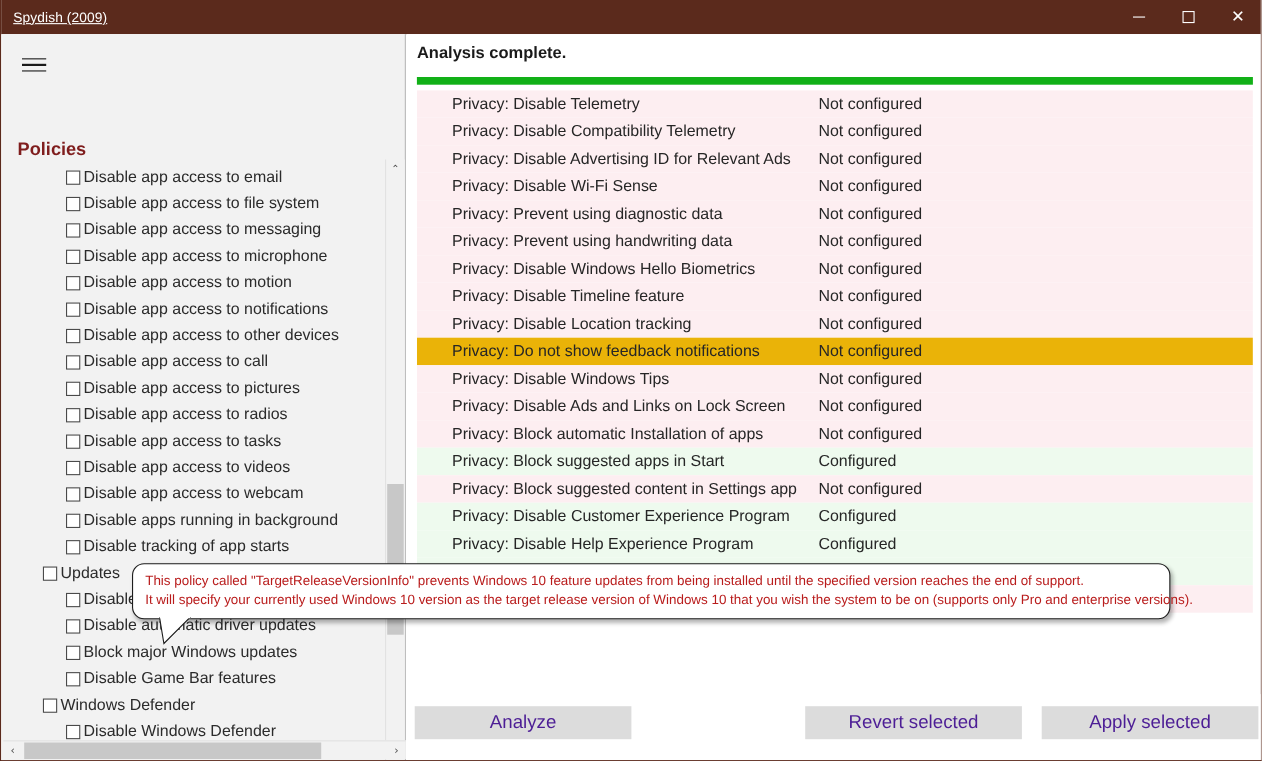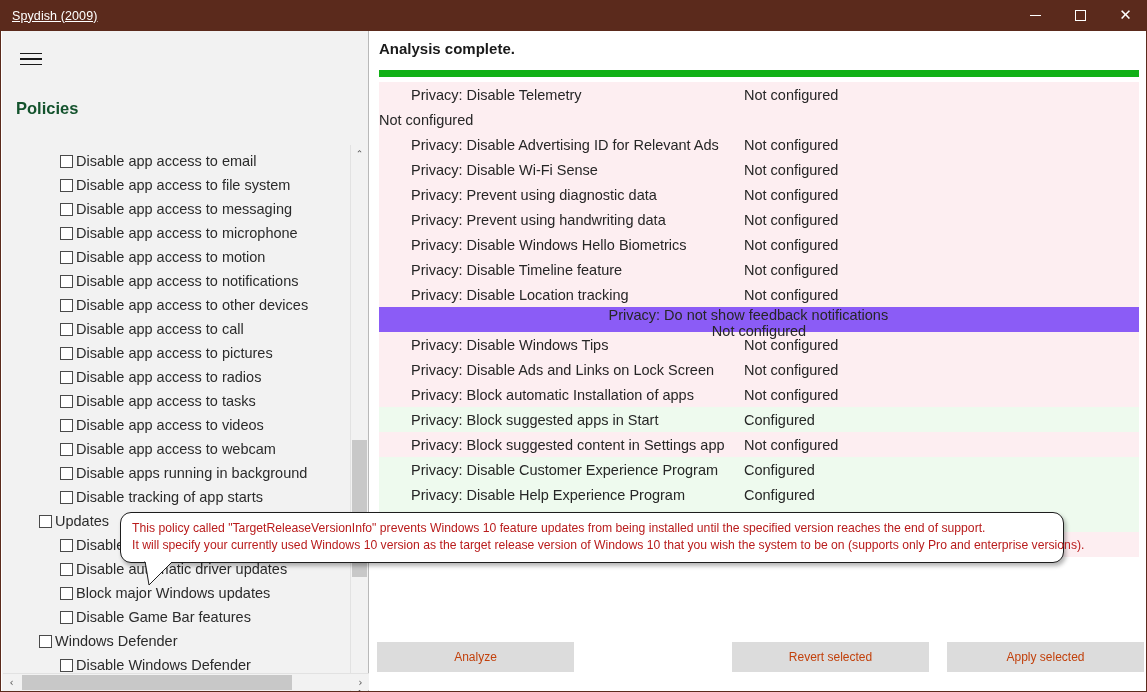--- a/index.html
+++ b/index.html
@@ -65,22 +65,22 @@
   #hamburger {
     position: absolute; left: 14px; top: 15px;
     width: 30px; height: 26px;
     display: flex; flex-direction: column; justify-content: center;
     gap: 4px; padding: 0 4px;
   }
   #hamburger span {
     display: block; height: 1.5px; background: #1a1a1a; width: 22px;
   }
   #policies-heading {
-    position: absolute; left: 14px; top: 68px;
-    font-size: 16.5px; font-weight: bold; color: #14532d;
+    position: absolute; left: 14px; top: 96px;
+    font-size: 16.5px; font-weight: bold; color: #7f1d1d;
   }
 
   #tree-scroll {
     position: absolute; left: 0; top: 114px;
     width: 366px; height: 551px;
     overflow: hidden;
     background: #f2f2f2;
   }
   #tree {
     position: absolute; left: 0; top: 0;
@@ -195,21 +195,21 @@
   #btnbar {
     position: absolute; left: 0; bottom: 0;
     width: 777px; height: 64px;
     background: #ffffff;
   }
   .btn {
     position: absolute; top: 11px; height: 30px;
     background: #dcdcdc;
     border: none;
     font-family: "Liberation Sans", sans-serif;
-    font-size: 12px; color: #c2410c;
+    font-size: 17px; color: #4c1d95;
     display: flex; align-items: center; justify-content: center;
     cursor: default;
   }
   #btn-analyze { left: 7px; width: 197px; }
   #btn-revert  { left: 362px; width: 197px; }
   #btn-apply   { left: 577px; width: 197px; }
 
   
   #tooltip {
     position: absolute;
@@ -377,20 +377,21 @@
     <div id="progress-track">
       <div id="progress-fill" style="background: rgb(17, 176, 23); width: 100%;"></div>
     </div>
 
     <div id="results">
         <div class="res-row notconf" style="background: rgb(253, 238, 241);">
           <span class="res-name">Privacy: Disable Telemetry</span>
           <span class="res-status">Not configured</span>
         </div>
         <div class="res-row notconf" style="background: rgb(253, 238, 241);">
+          <span class="res-name">Privacy: Disable Compatibility Telemetry</span>
           <span class="res-status">Not configured</span>
         </div>
         <div class="res-row notconf" style="background: rgb(253, 238, 241);">
           <span class="res-name">Privacy: Disable Advertising ID for Relevant Ads</span>
           <span class="res-status">Not configured</span>
         </div>
         <div class="res-row notconf" style="background: rgb(253, 238, 241);">
           <span class="res-name">Privacy: Disable Wi-Fi Sense</span>
           <span class="res-status">Not configured</span>
         </div>
@@ -407,21 +408,21 @@
           <span class="res-status">Not configured</span>
         </div>
         <div class="res-row notconf" style="background: rgb(253, 238, 241);">
           <span class="res-name">Privacy: Disable Timeline feature</span>
           <span class="res-status">Not configured</span>
         </div>
         <div class="res-row notconf" style="background: rgb(253, 238, 241);">
           <span class="res-name">Privacy: Disable Location tracking</span>
           <span class="res-status">Not configured</span>
         </div>
-        <div class="res-row notconf" style="background: #8b5cf6; flex-direction: column;">
+        <div class="res-row notconf" style="background: #eab308;">
           <span class="res-name">Privacy: Do not show feedback notifications</span>
           <span class="res-status">Not configured</span>
         </div>
         <div class="res-row notconf" style="background: rgb(253, 238, 241);">
           <span class="res-name">Privacy: Disable Windows Tips</span>
           <span class="res-status">Not configured</span>
         </div>
         <div class="res-row notconf" style="background: rgb(253, 238, 241);">
           <span class="res-name">Privacy: Disable Ads and Links on Lock Screen</span>
           <span class="res-status">Not configured</span>

